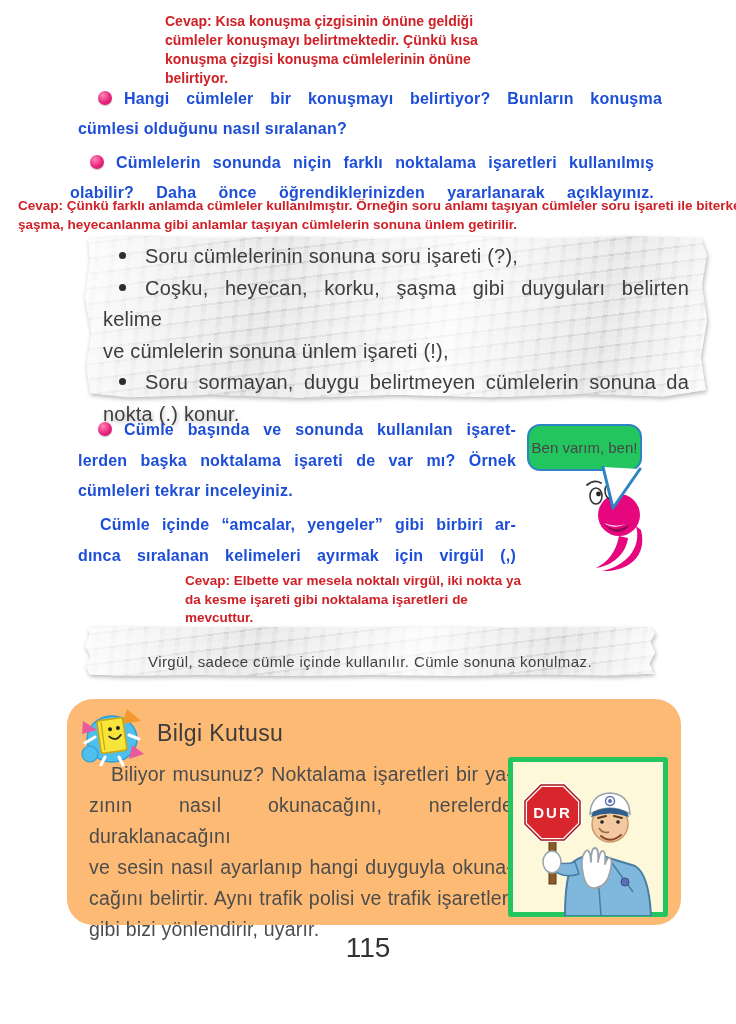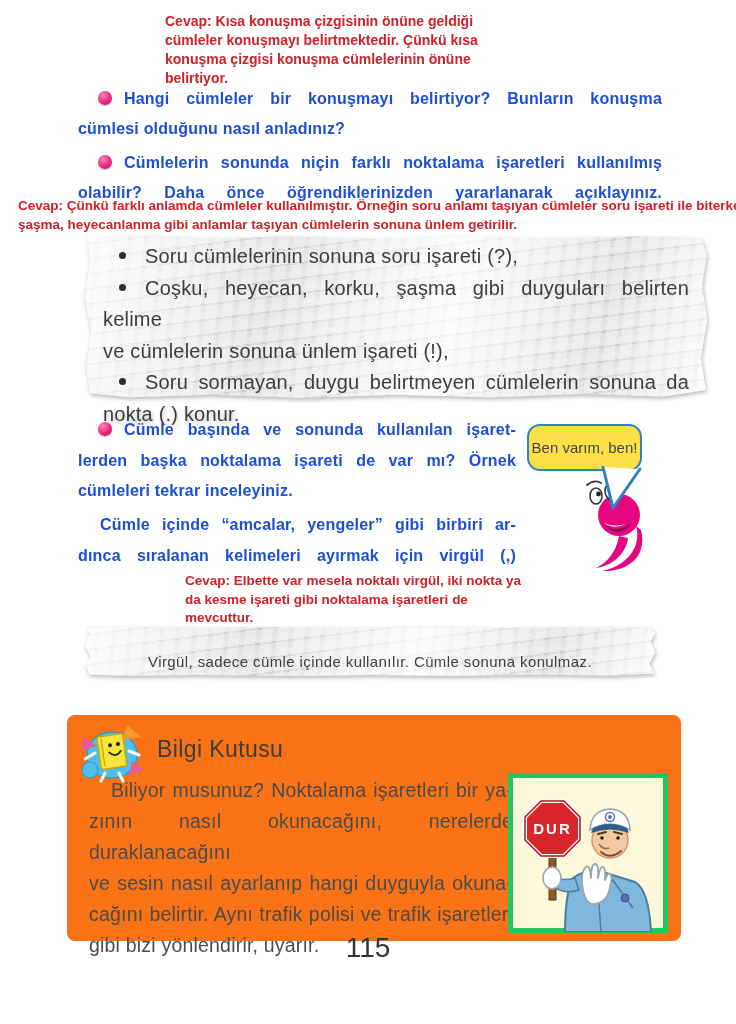--- a/index.html
+++ b/index.html
@@ -41,49 +41,49 @@
     clip-path:polygon(.5% 2%,8% 0%,20% 1.5%,33% .3%,47% 2%,60% .5%,74% 1.8%,88% .2%,99% 1.5%,100% 12%,99.2% 30%,100% 52%,99% 75%,99.8% 95%,93% 99%,80% 97.5%,65% 99.6%,50% 98%,35% 99.8%,20% 98%,7% 99.5%,.8% 97%,.2% 80%,1% 60%,0% 38%,.8% 15%);
   }
   .note-content{position:absolute;left:0;top:0;width:100%;box-sizing:border-box;
     padding:5px 18px 0 18px;font-size:20px;line-height:31.5px;color:#3d3d3d;letter-spacing:.2px;}
   .strip-text{position:absolute;left:0;top:10px;width:100%;height:100%;
     display:flex;align-items:center;justify-content:center;
     font-size:15px;color:#3f3f3f;letter-spacing:.4px;}
 
   
   .bubble{
-    box-sizing:border-box;border:2.5px solid #2c84c4;border-radius:13px;background:#fde047;
+    box-sizing:border-box;border:2.5px solid #2c84c4;border-radius:13px;background:#22c55e;
     display:flex;align-items:center;justify-content:center;
     font-size:15px;color:#474747;z-index:3;
   }
 
   
-  .infobox{background:#f97316;border-radius:8px;margin-top:16px;}
+  .infobox{background:#fdba74;border-radius:26px;}
   .ib-title{font-size:23px;color:#3c3c3c;letter-spacing:.4px;}
   .ib-body{font-size:19.5px;line-height:31px;color:#4c4c4c;letter-spacing:.2px;}
   .officer-box{box-sizing:border-box;background:#fcf8d9;border:5px solid #22c55e;border-radius:3px;}
 
   .pageno{width:100%;text-align:center;font-size:28px;color:#333;}
 </style>
 </head>
 <body>
 
 <div class="abs ans left-block" style="left:165px;top:12px;width:310px;">
     <div class="tline">Cevap: Kısa konuşma çizgisinin önüne geldiği</div>
     <div class="tline">cümleler konuşmayı belirtmektedir. Çünkü kısa</div>
     <div class="tline">konuşma çizgisi konuşma cümlelerinin önüne</div>
     <div class="tline end">belirtiyor.</div>
   </div>
 
 <div class="abs school" style="left:78px;top:84px;width:584px;">
     <div class="tline"><span class="bullet pink"></span>Hangi cümleler bir konuşmayı belirtiyor? Bunların konuşma</div>
-    <div class="tline end">cümlesi olduğunu nasıl anladınız?</div>
-  </div>
-
-<div class="abs school" style="left:78px;top:148px;width:584px;">
+    <div class="tline end">cümlesi olduğunu nasıl sıralanan?</div>
+  </div>
+
+<div class="abs school" style="left:70px;top:148px;width:584px;">
     <div class="tline"><span class="bullet pink"></span>Cümlelerin sonunda niçin farklı noktalama işaretleri kullanılmış</div>
     <div class="tline">olabilir? Daha önce öğrendiklerinizden yararlanarak açıklayınız.</div>
   </div>
 
 <div class="abs ans ans2size left-block" style="left:18px;top:197px;width:714px;">
     <div class="tline">Cevap: Çünkü farklı anlamda cümleler kullanılmıştır. Örneğin soru anlamı taşıyan cümleler soru işareti ile biterken</div>
     <div class="tline end">şaşma, heyecanlanma gibi anlamlar taşıyan cümlelerin sonuna ünlem getirilir.</div>
   </div>
 
 <div class="abs paper-wrap" style="left:85px;top:236px;width:622px;height:162px;">

